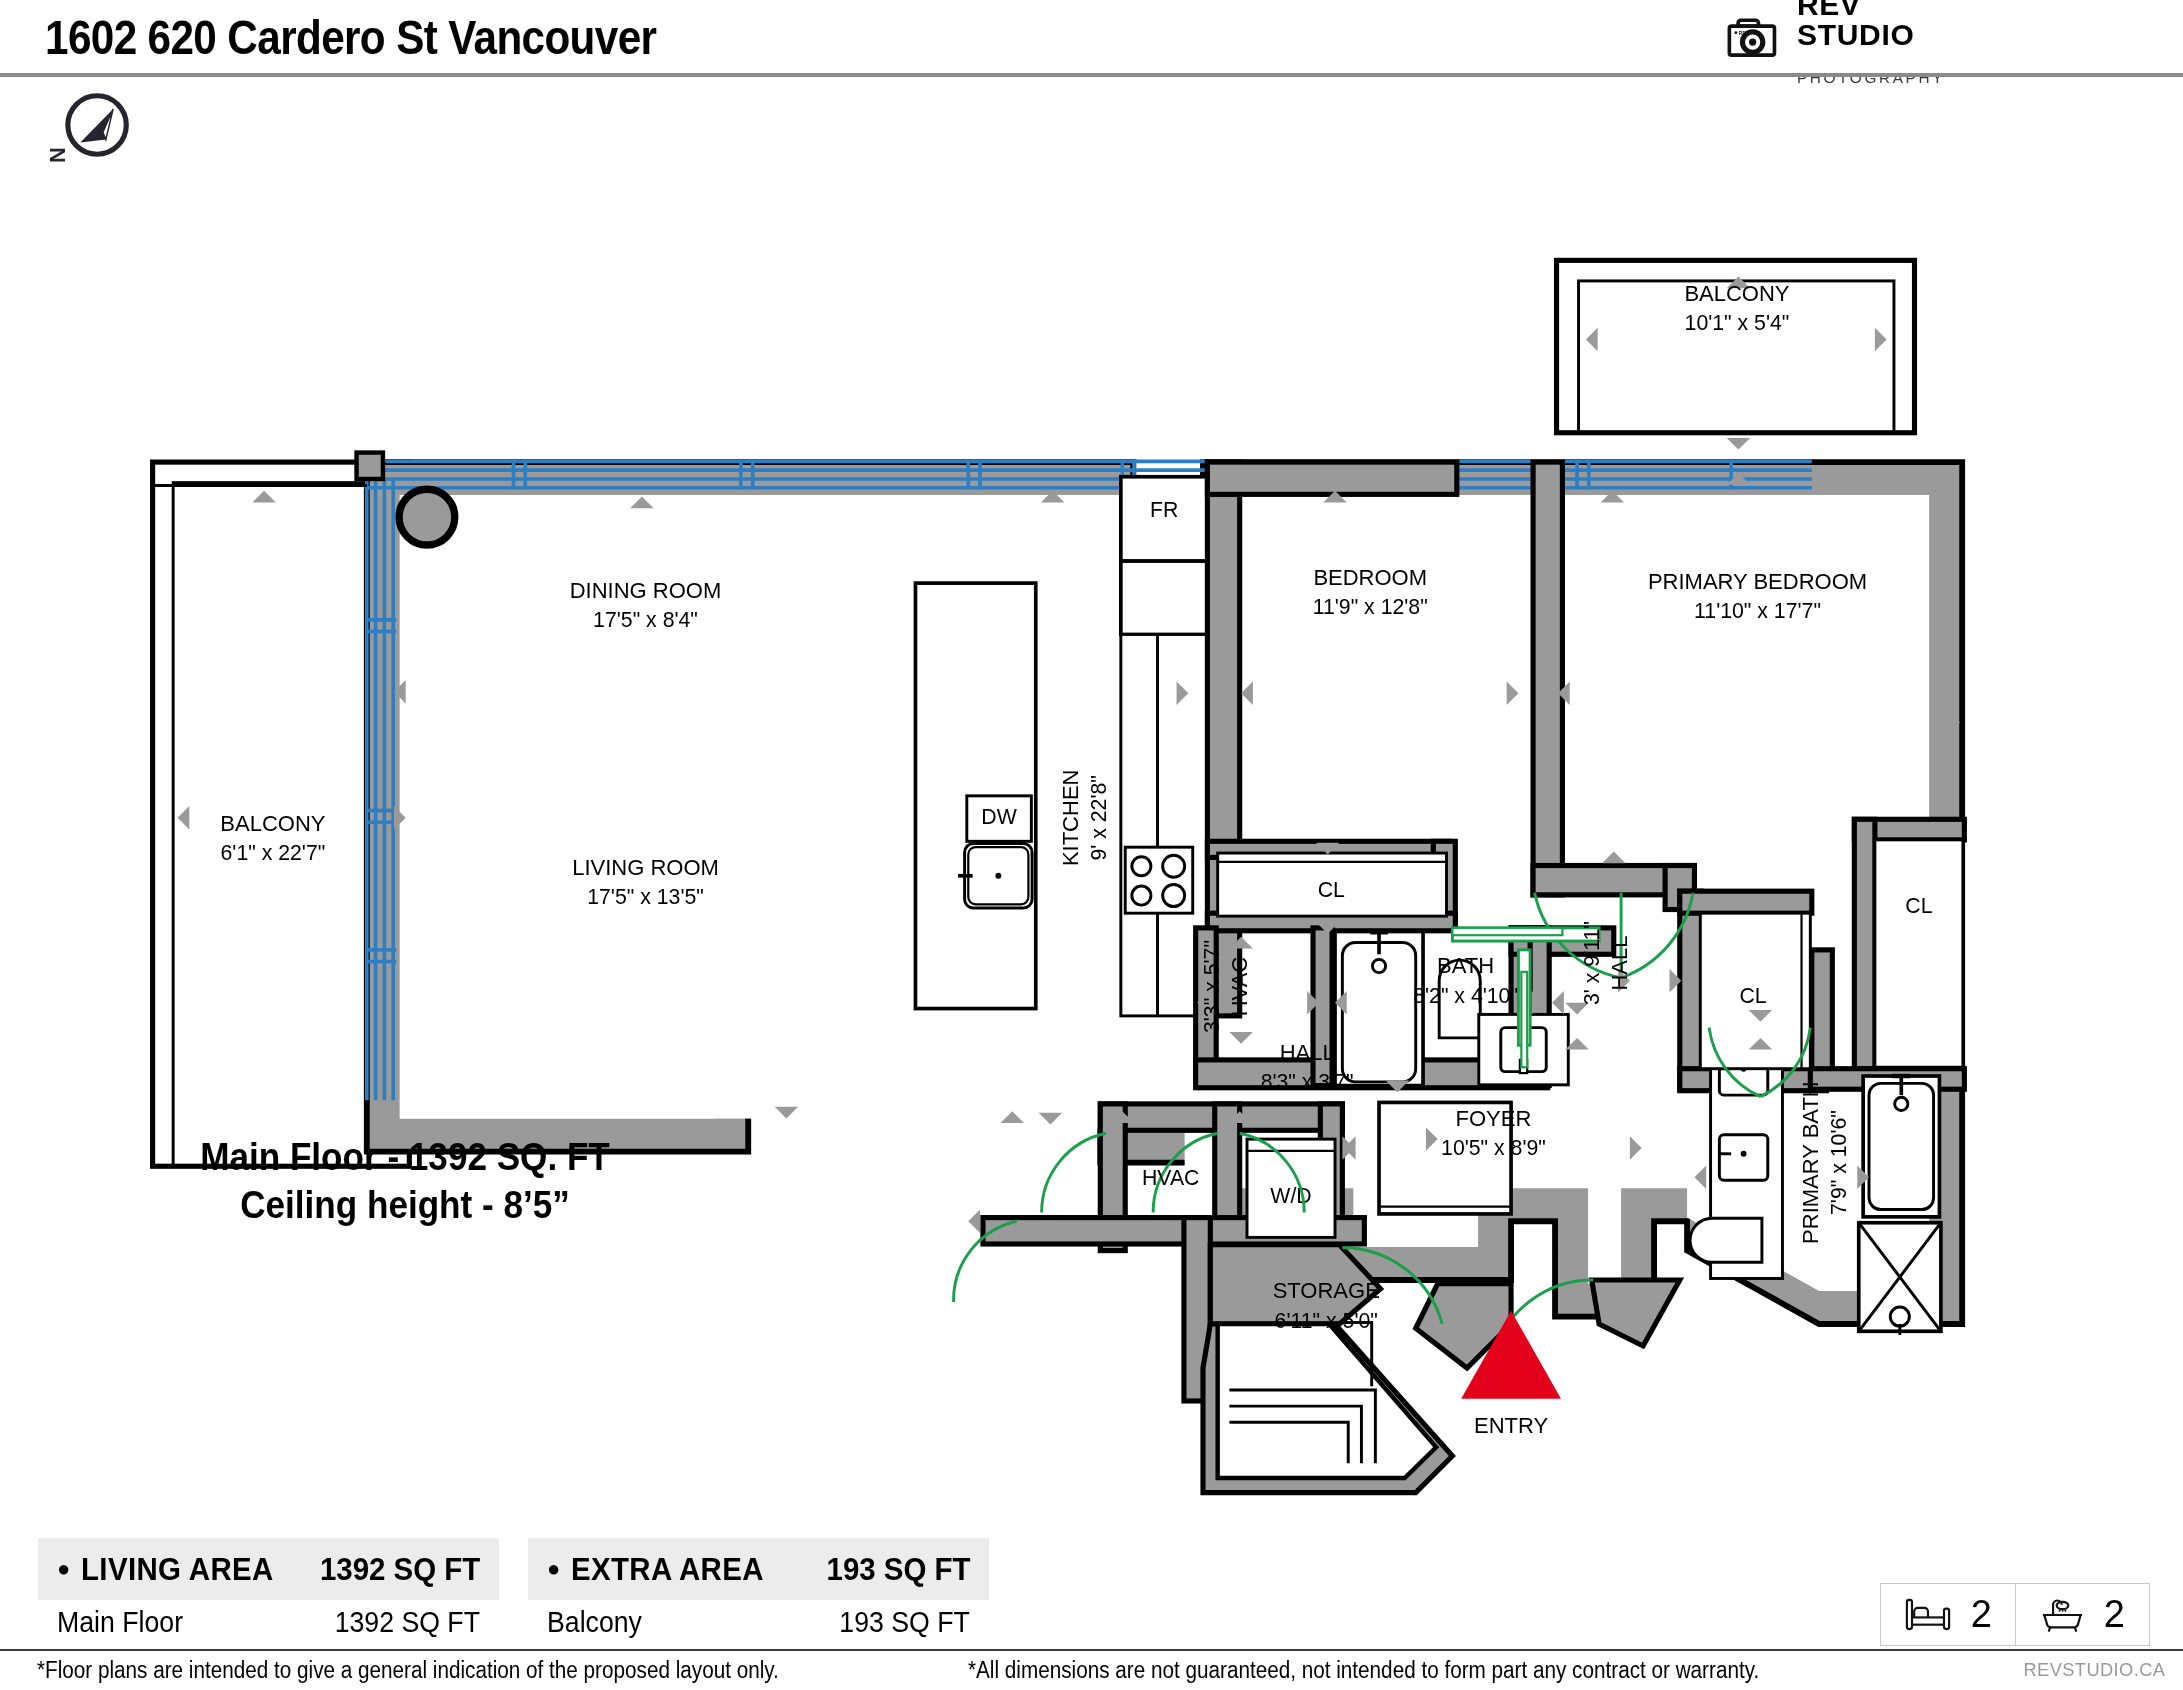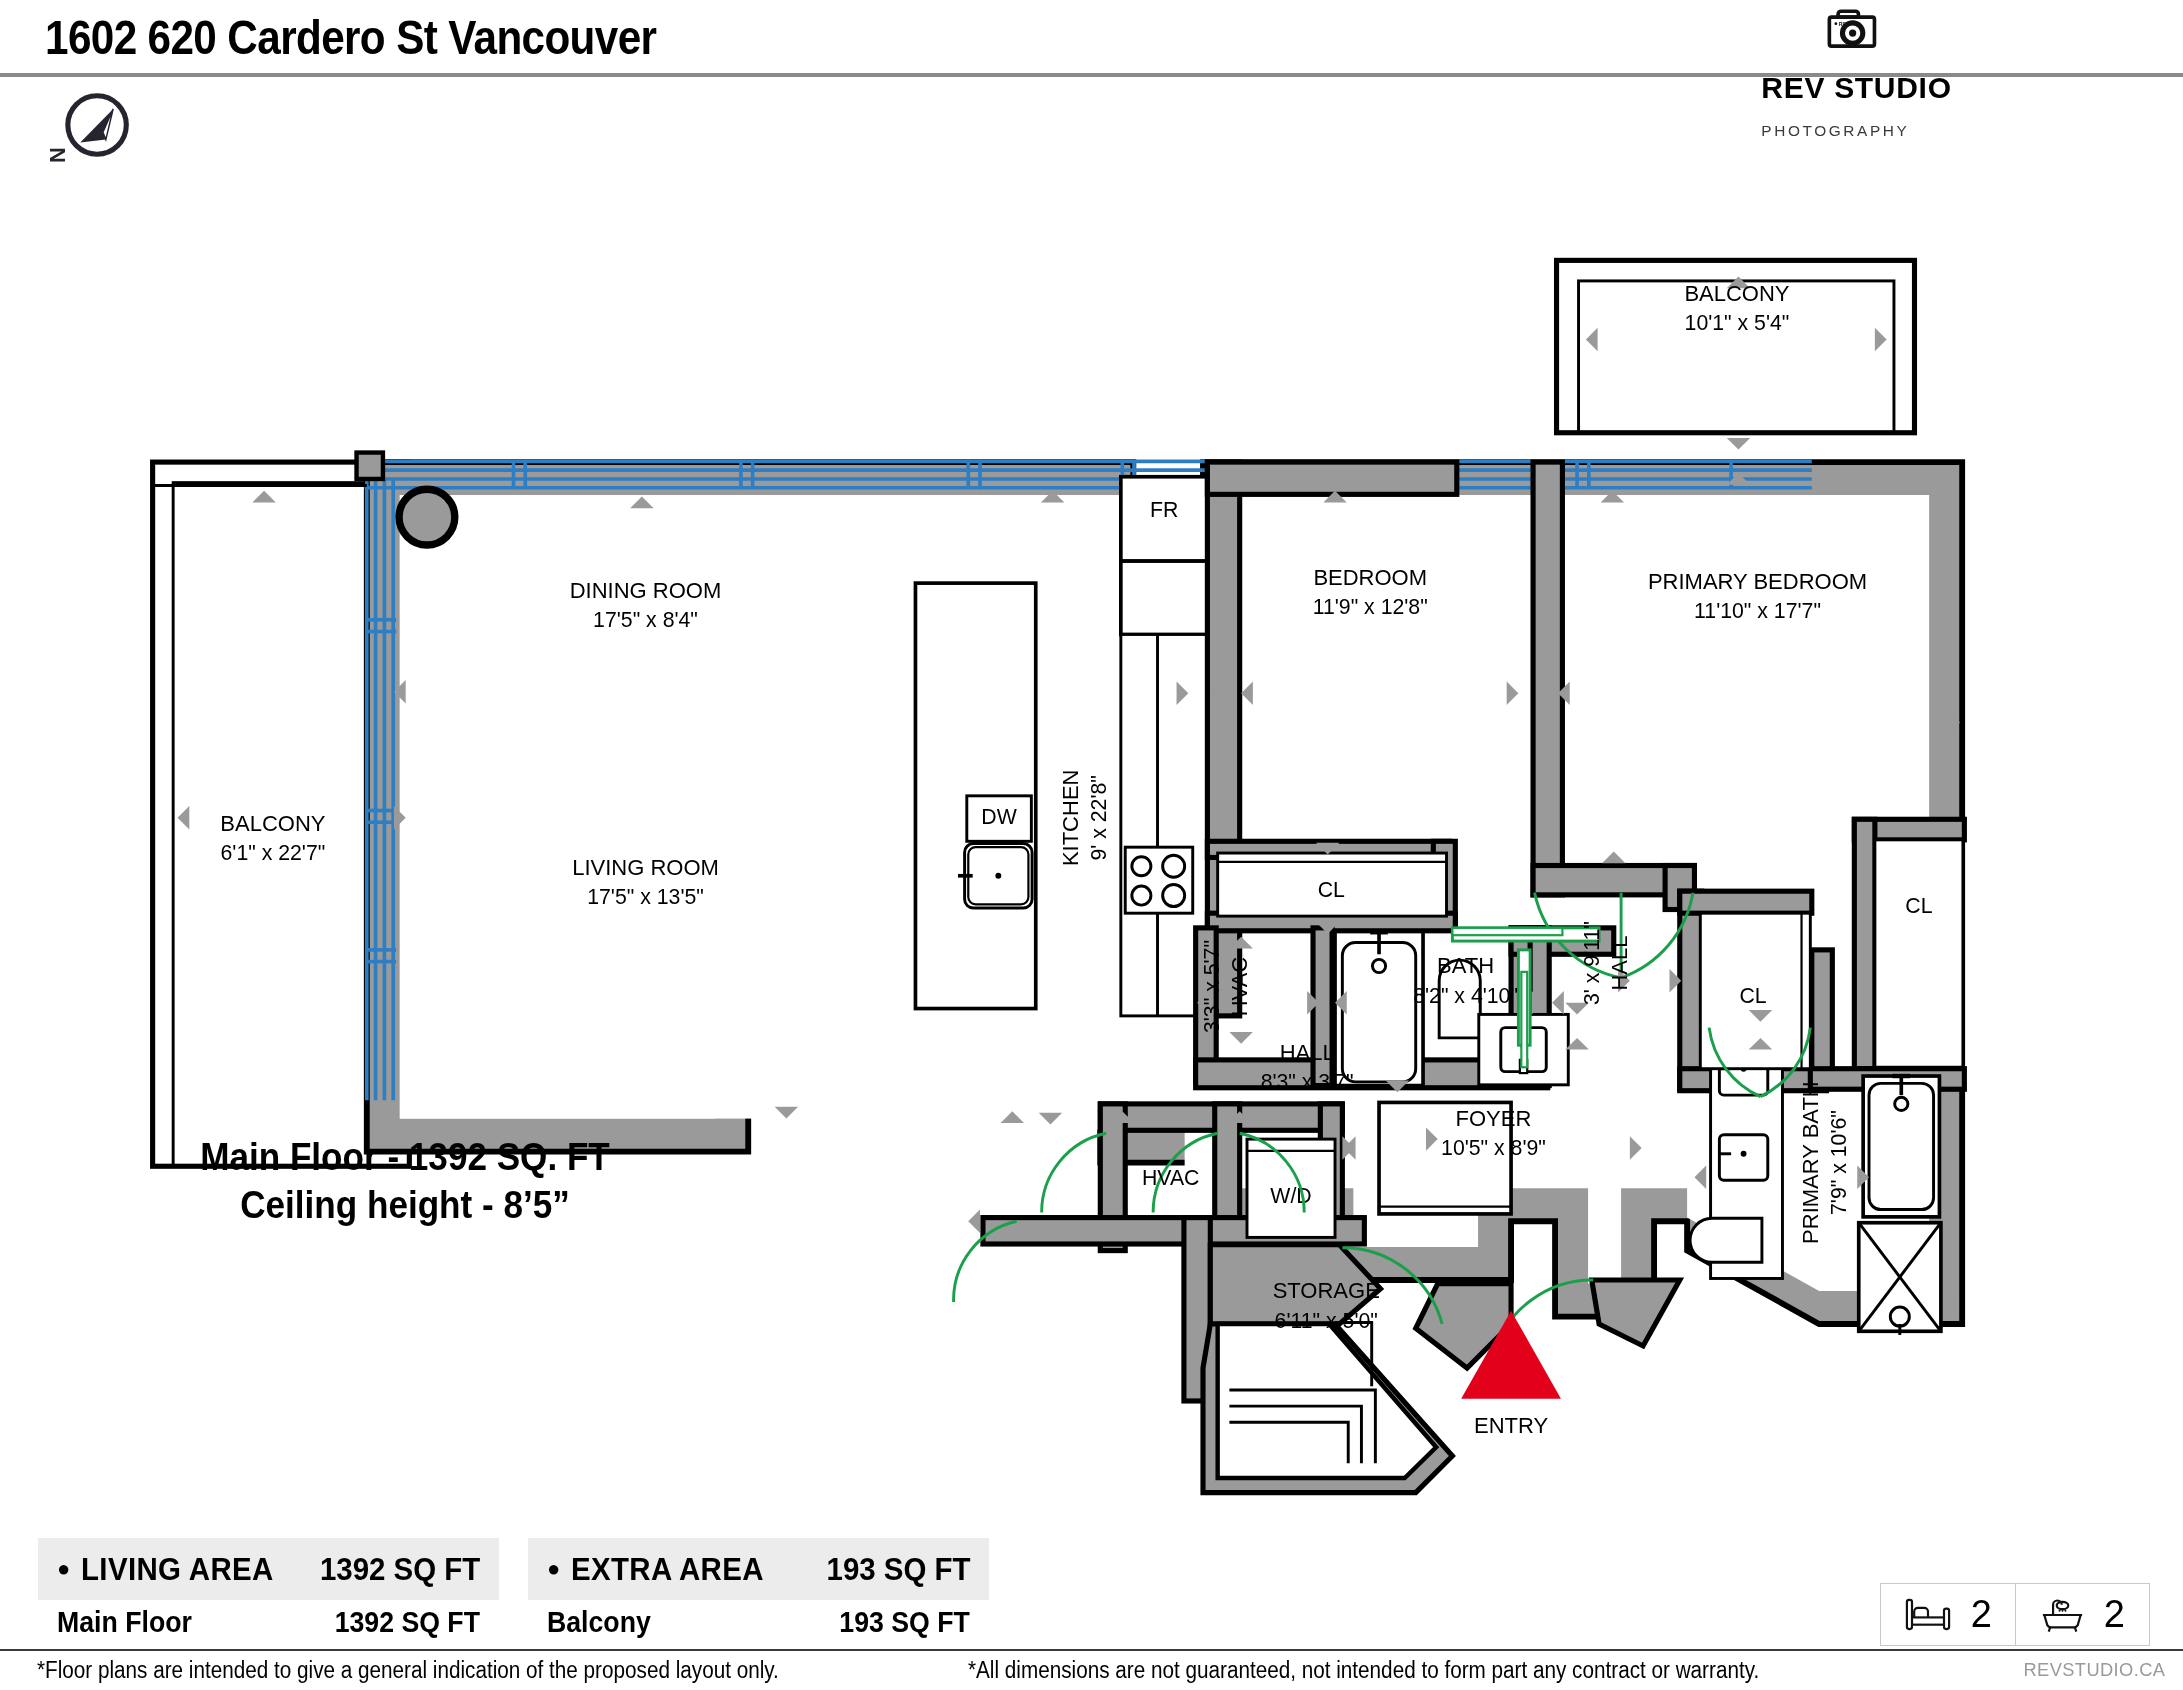--- a/index.html
+++ b/index.html
@@ -9,21 +9,21 @@
   }
   
   #header{position:absolute;left:0;top:0;width:1986px;height:76px;border-radius:25px;}
   #page-title{
     position:absolute;left:45px;top:10.3px;
     font-family:"Liberation Sans Narrow","Liberation Sans",sans-serif;
     font-weight:bold;font-size:48px;letter-spacing:-0.7px;white-space:nowrap;
     transform:scaleX(.88);transform-origin:left center;
   }
   #header-rule{position:absolute;left:0;top:73px;width:2183px;height:3.7px;background:#8a8a8a;}
-  #logo{position:absolute;right:16px;top:4.4px;width:227px;height:66px;display:flex;align-items:center;gap:21px;flex-direction:column;}
+  #logo{position:absolute;right:33px;top:4.4px;width:227px;height:66px;display:flex;align-items:center;gap:9px;}
   #logo-mark{width:62px;height:48px;flex:0 0 auto;}
   #logo-text{display:flex;flex-direction:column;justify-content:center;line-height:1;}
   #logo-title{font-family:"Liberation Sans Narrow","Liberation Sans",sans-serif;font-weight:bold;font-size:30px;letter-spacing:0.7px;}
   #logo-sub{font-size:15.4px;letter-spacing:2.6px;color:#3a3a3a;margin-top:20px;}
 
   
   #plan-wrap{position:absolute;left:0;top:77px;width:2183px;height:1445px;}
   #plan-svg{display:block;width:2183px;height:1445px;}
 
   
@@ -47,21 +47,21 @@
   }
   .sum-bullet{font-size:22px;line-height:1;margin-right:10.3px;}
   .sum-head-label{
     flex:1;font-family:"Liberation Sans Narrow","Liberation Sans",sans-serif;
     font-weight:bold;font-size:32px;letter-spacing:0.4px;transform:scaleX(.92);transform-origin:left center;
   }
   .sum-head-value{
     font-family:"Liberation Sans Narrow","Liberation Sans",sans-serif;
     font-weight:bold;font-size:32px;transform:scaleX(.92);transform-origin:right center;
   }
-  .sum-row{height:41px;display:flex;align-items:center;padding:4.4px 19px 0 19px;box-sizing:border-box;font-weight:bold;}
+  .sum-row{height:41px;display:flex;align-items:center;padding:4.4px 19px 0 19px;box-sizing:border-box;}
   .sum-row-label{flex:1;font-family:"Liberation Sans Narrow","Liberation Sans",sans-serif;font-size:29px;transform:scaleX(.92);transform-origin:left center;}
   .sum-row-value{font-family:"Liberation Sans Narrow","Liberation Sans",sans-serif;font-size:29px;transform:scaleX(.92);transform-origin:right center;}
 
   
   #badges{position:absolute;left:1880px;top:1583px;width:270px;height:63px;display:flex;border:0.7px solid #c9c9c9;box-sizing:border-box;}
   .badge{flex:1;display:flex;align-items:center;justify-content:center;gap:19px;}
   .badge + .badge{border-left:0.7px solid #c9c9c9;}
   .badge-count{font-size:38px;font-family:"Liberation Sans",sans-serif;}
 
   

